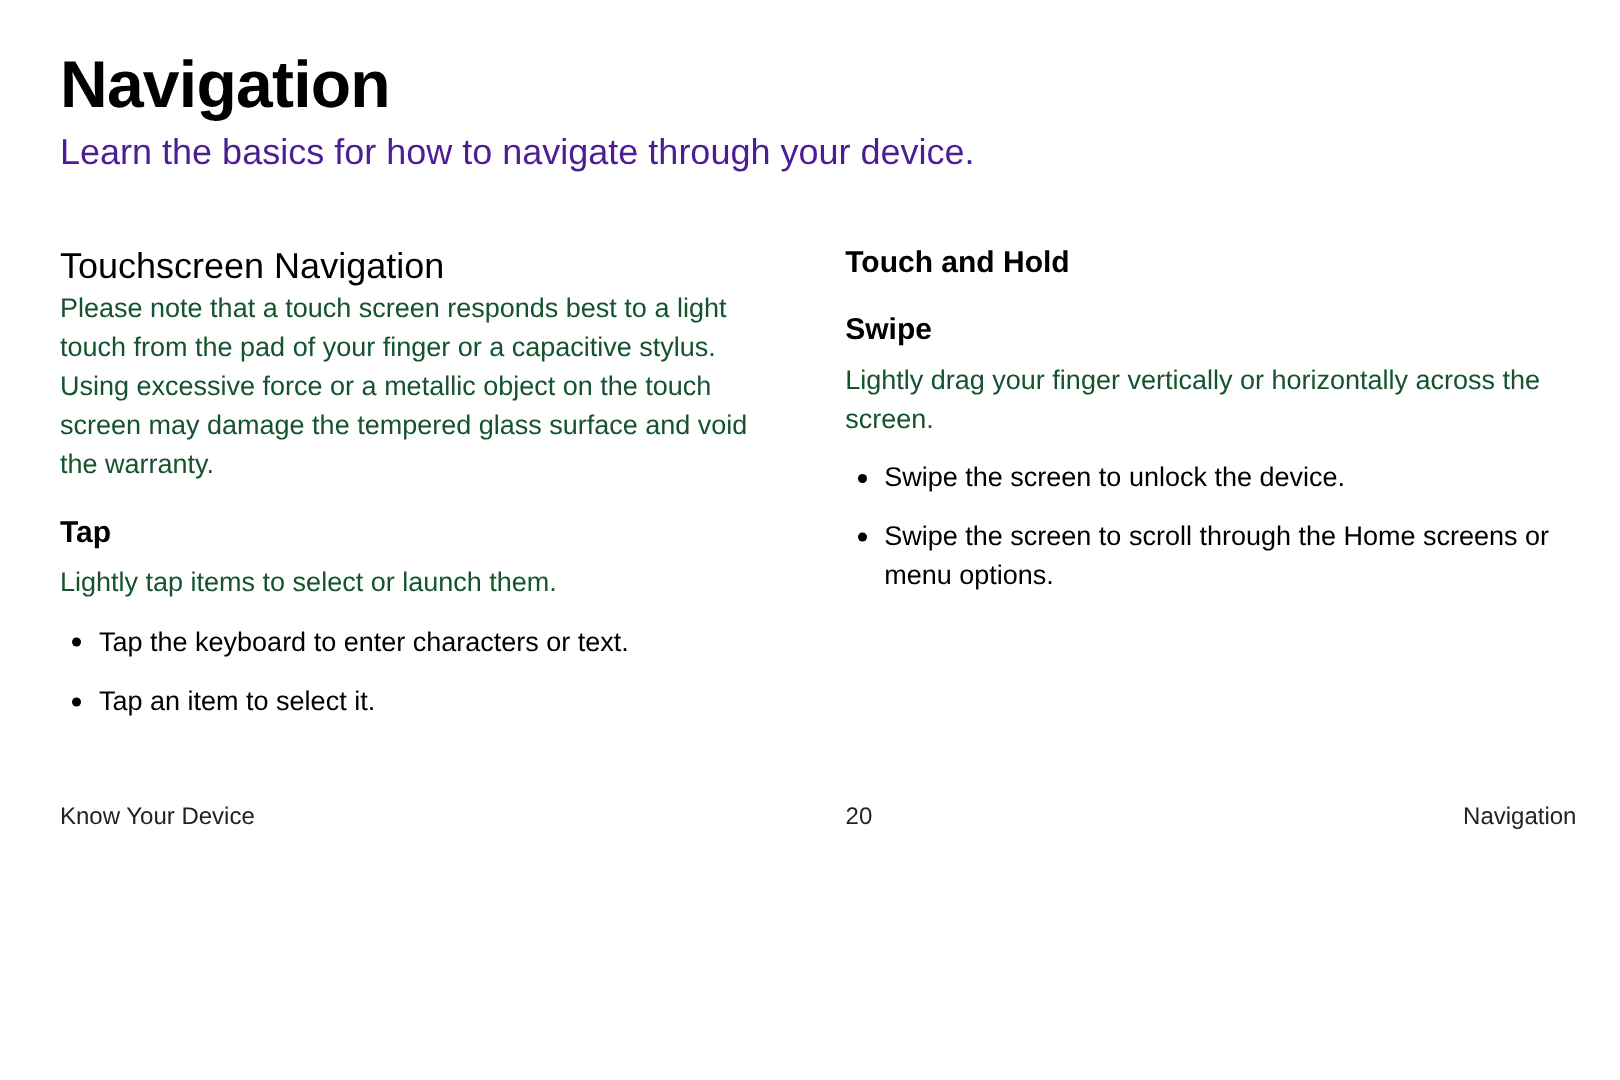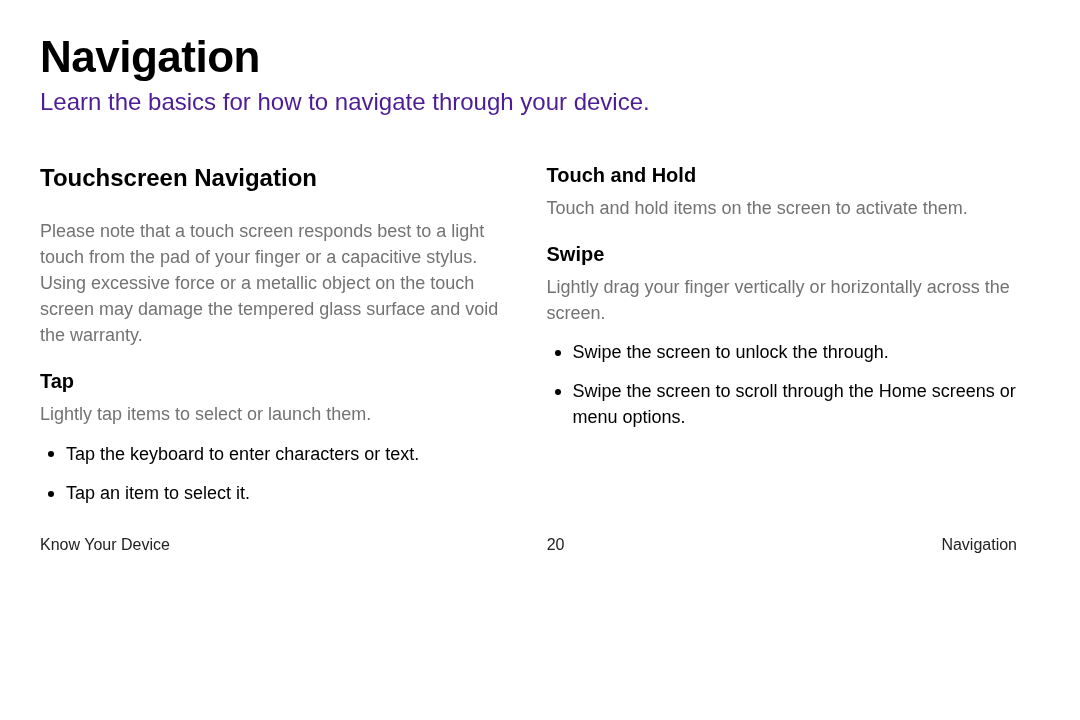--- a/index.html
+++ b/index.html
@@ -1,20 +1,20 @@
 <!DOCTYPE html>
 <html><head>
 <meta charset="utf-8">
 <style>
   * { margin: 0; padding: 0; box-sizing: border-box; }
   html, body { width: 1080px; height: 720px; background: #fff; font-family: Arial, Helvetica, sans-serif; color: #000; }
   .page {
     width: 1080px;
     height: 572px;
-    padding: 32px 63px 18px 40px;
+    padding: 32px 29px 18px 40px;
     position: relative;
     display: flex;
     flex-direction: column;
   }
   .title {
     font-size: 44px;
     font-weight: 900;
     letter-spacing: -0.5px;
     margin-bottom: 6px;
   }
@@ -28,34 +28,34 @@
     display: flex;
     gap: 36px;
     flex: 1;
   }
   .col {
     flex: 1;
     min-width: 0;
   }
   .h2 {
     font-size: 24px;
-    font-weight: 700;
-    margin-bottom: 26px;
+    font-weight: 400;
+    margin-bottom: 0;
   }
   .h3 {
     font-size: 20px;
     font-weight: 700;
     margin-top: 22px;
     margin-bottom: 8px;
   }
   .h3.first { margin-top: 0; }
   .para {
     font-size: 18px;
     line-height: 1.45;
-    color: #737373;
+    color: #14532d;
     margin-bottom: 4px;
   }
   ul.blist {
     list-style: none;
     margin-top: 14px;
   }
   ul.blist li {
     font-size: 18px;
     line-height: 1.4;
     position: relative;
@@ -97,26 +97,25 @@
       <div class="h3">Tap</div>
       <div class="para">Lightly tap items to select or launch them.</div>
       <ul class="blist">
         <li>Tap the keyboard to enter characters or text.</li>
         <li>Tap an item to select it.</li>
       </ul>
     </div>
 
     <div class="col">
       <div class="h3 first">Touch and Hold</div>
-      <div class="para">Touch and hold items on the screen to activate them.</div>
 
       <div class="h3">Swipe</div>
       <div class="para">Lightly drag your finger vertically or horizontally across the screen.</div>
       <ul class="blist">
-        <li>Swipe the screen to unlock the through.</li>
+        <li>Swipe the screen to unlock the device.</li>
         <li>Swipe the screen to scroll through the Home screens or menu options.</li>
       </ul>
     </div>
 
   </div>
 
   <div class="footer">
     <span>Know Your Device</span>
     <span>20</span>
     <span>Navigation</span>

